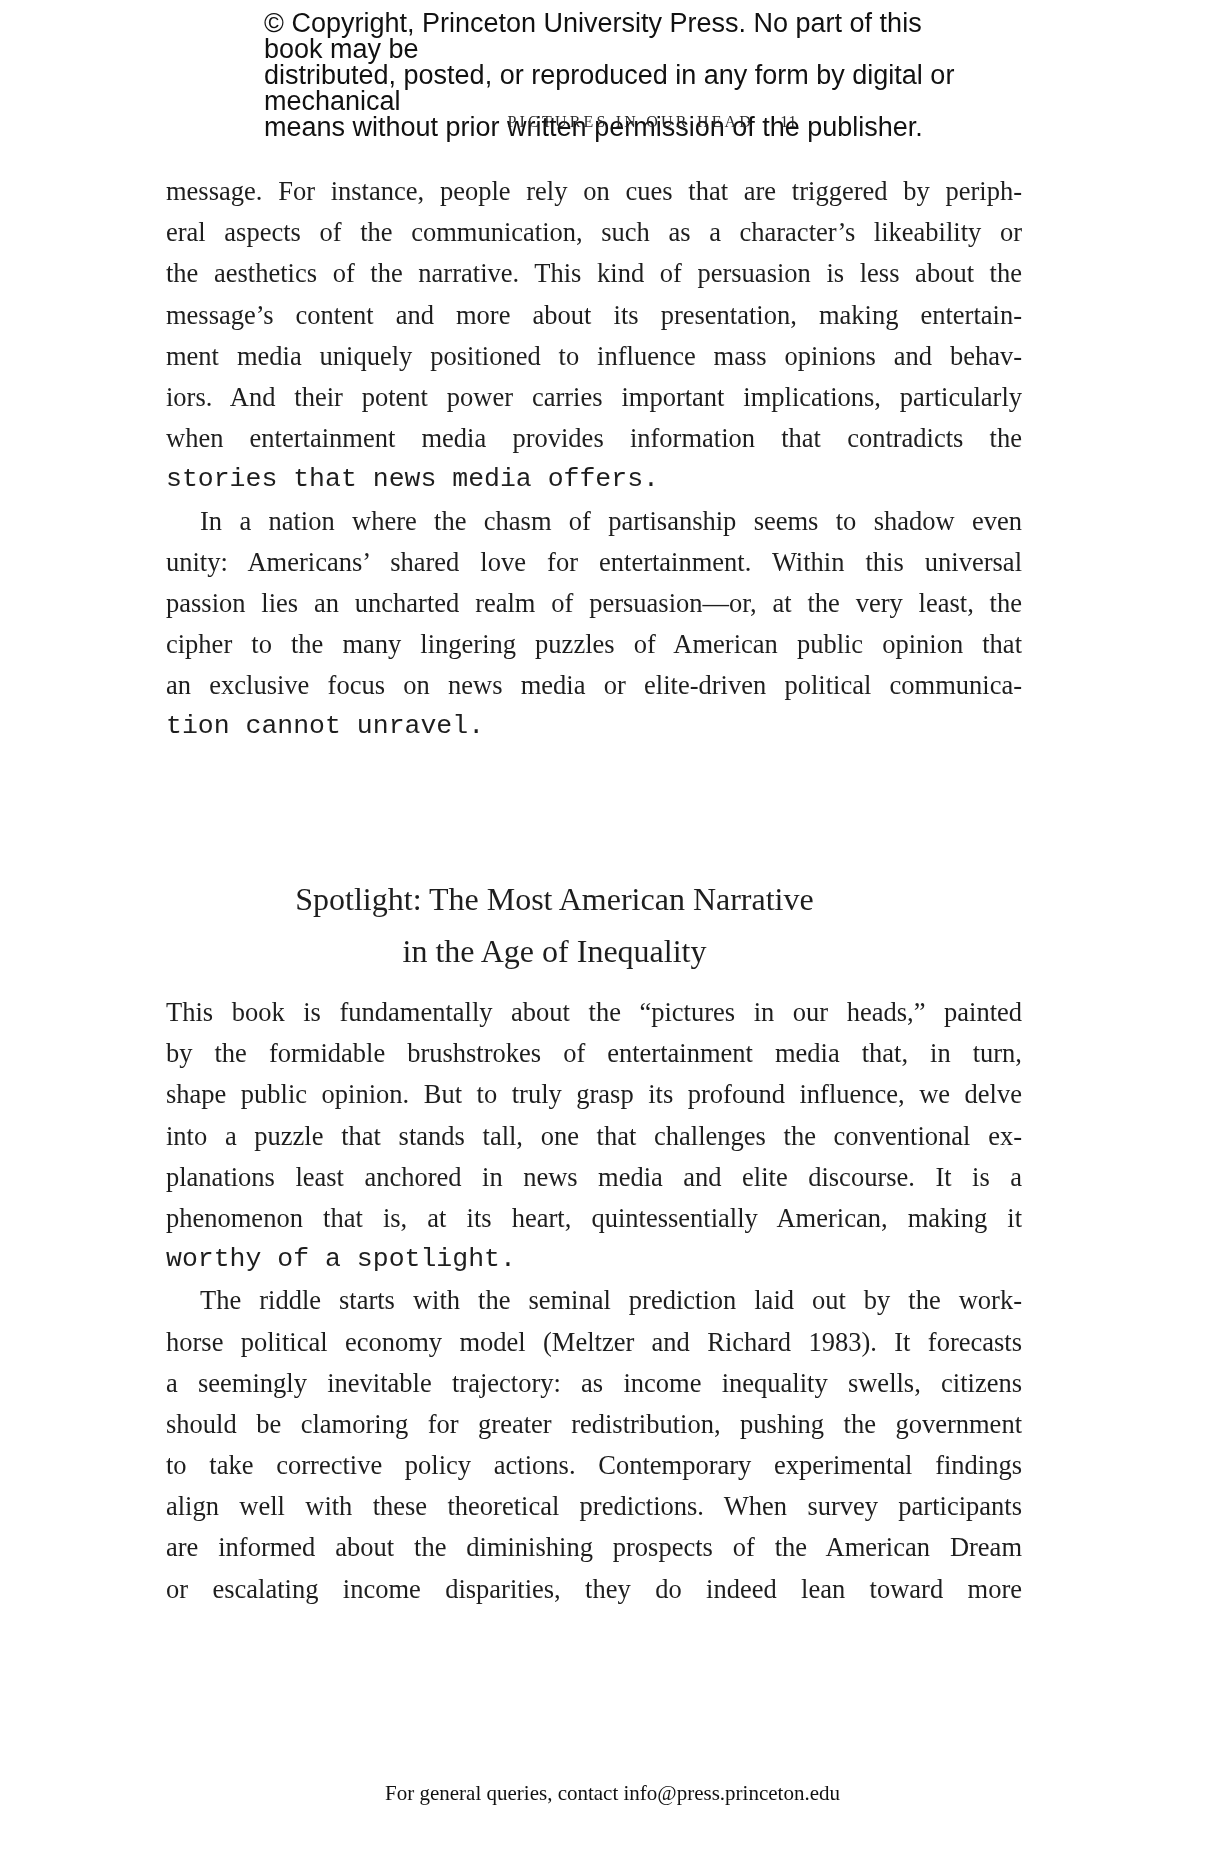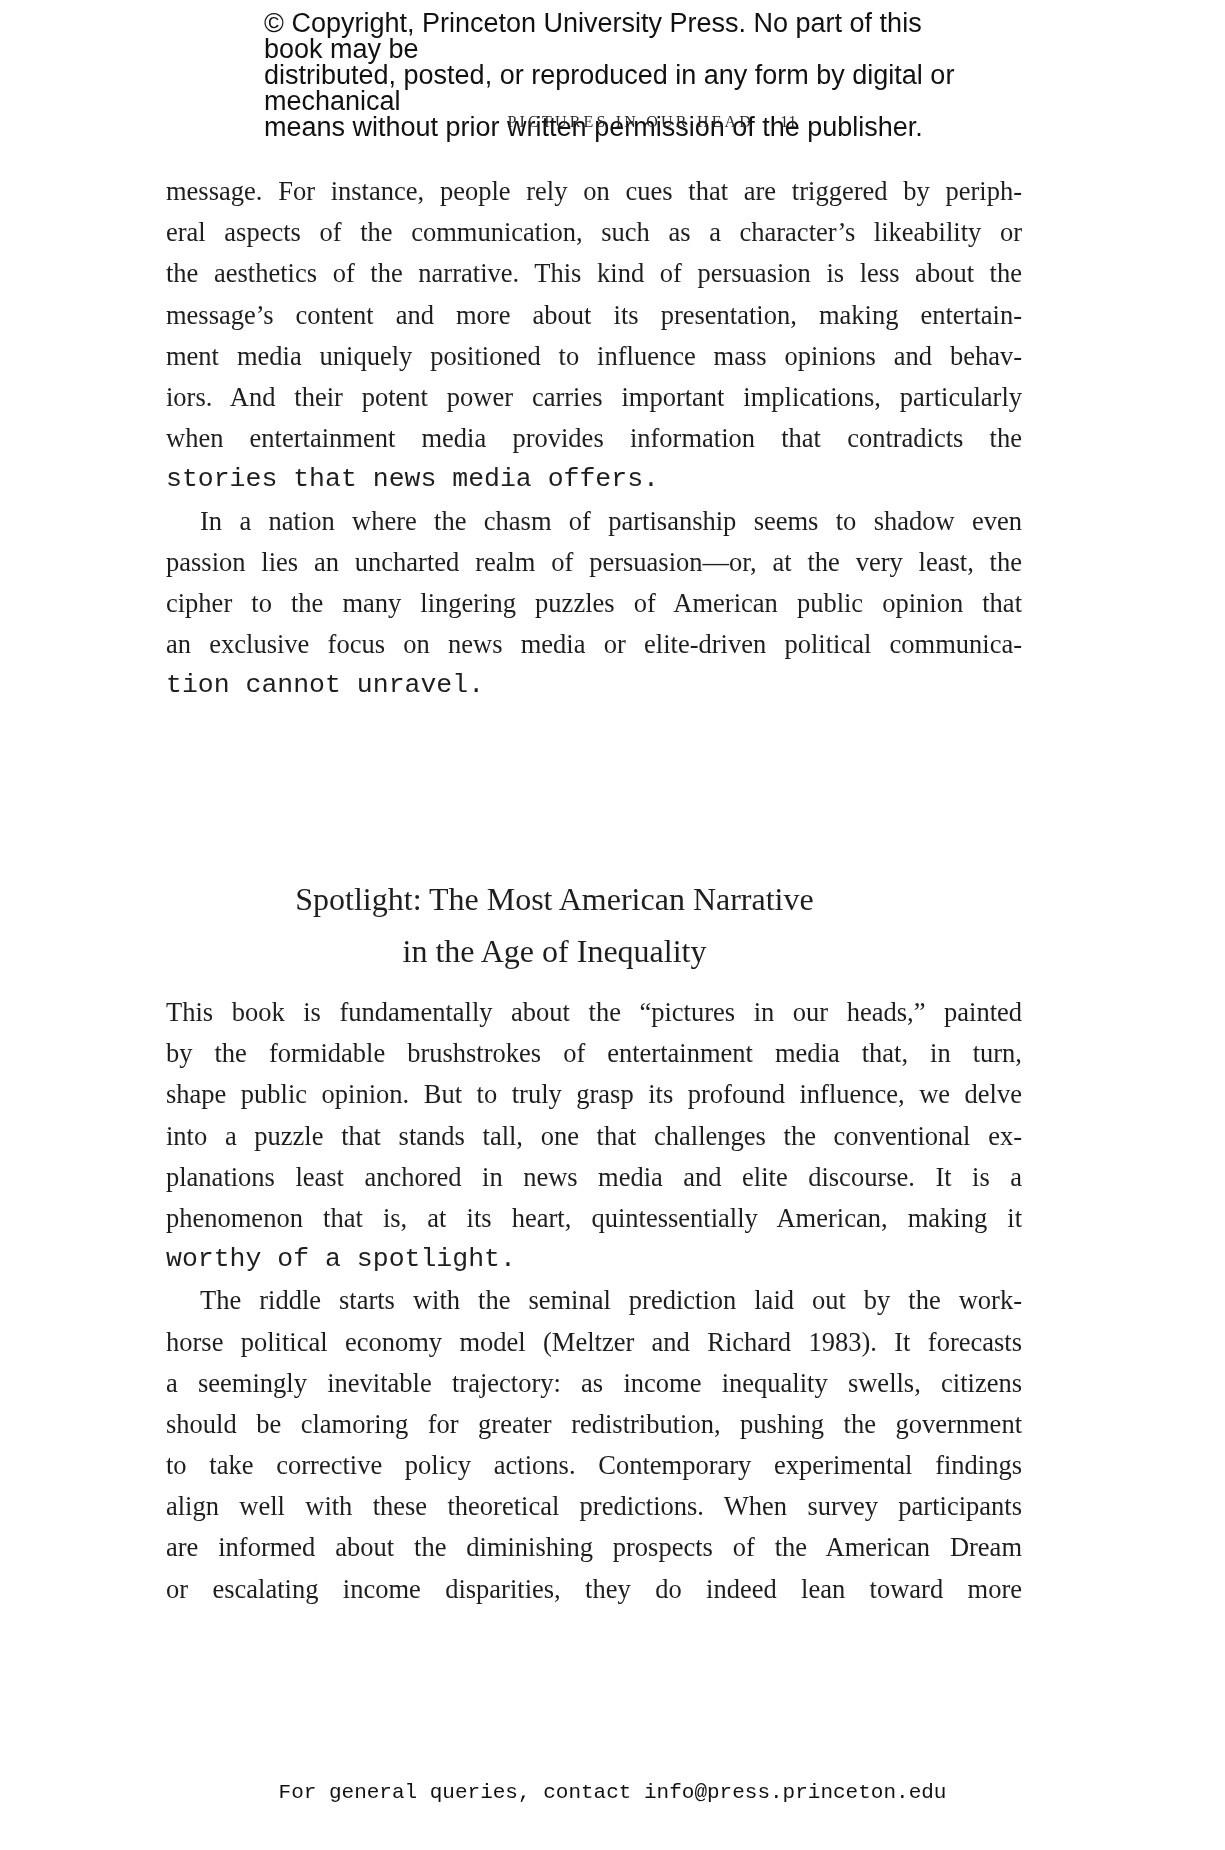--- a/index.html
+++ b/index.html
@@ -10,21 +10,21 @@
     font-family:"Liberation Serif", serif; font-size:16px; letter-spacing:3.2px; color:#2a2a2a;margin-left:40px; }
   .running-head .pg { margin-left:26px; letter-spacing:1px; }
   .text { position:absolute; left:166px; width:856px;
     font-family:"Liberation Serif", serif; font-size:26.5px; color:#1e1e1e; }
   .line { display:block; height:41.2px; line-height:41.2px; text-align:justify; text-align-last:justify; white-space:nowrap; }
   .line.last { text-align-last:left;font-family:Liberation Mono, monospace; }
   .line.indent { text-indent:34px; }
   .heading { position:absolute; left:0; width:1109px; top:873px; text-align:center;
     font-family:"Liberation Serif", serif; font-size:32px; line-height:52px; color:#1e1e1e; }
   .footer { position:absolute; left:0; width:1225px; top:1781px; text-align:center;
-    font-family:Liberation Mono, monospace; font-size:21px; color:#111; }
+    font-family:Liberation Serif, serif; font-size:21px; color:#111; }
 </style>
 </head>
 <body>
 
 <div class="notice">
   <div>© Copyright, Princeton University Press. No part of this book may be</div>
   <div>distributed, posted, or reproduced in any form by digital or mechanical</div>
   <div>means without prior written permission of the publisher.</div>
 </div>
 
@@ -38,20 +38,21 @@
     <span class="line">eral aspects of the communication, such as a character’s likeability or</span>
     <span class="line">the aesthetics of the narrative. This kind of persuasion is less about the</span>
     <span class="line">message’s content and more about its presentation, making entertain-</span>
     <span class="line">ment media uniquely positioned to influence mass opinions and behav-</span>
     <span class="line">iors. And their potent power carries important implications, particularly</span>
     <span class="line">when entertainment media provides information that contradicts the</span>
     <span class="line last">stories that news media offers.</span>
   </div>
   <div>
     <span class="line indent">In a nation where the chasm of partisanship seems to shadow even</span>
+    <span class="line">unity: Americans’ shared love for entertainment. Within this universal</span>
     <span class="line">passion lies an uncharted realm of persuasion—or, at the very least, the</span>
     <span class="line">cipher to the many lingering puzzles of American public opinion that</span>
     <span class="line">an exclusive focus on news media or elite-driven political communica-</span>
     <span class="line last">tion cannot unravel.</span>
   </div>
 </div>
 
 <div class="heading">
   <div>Spotlight: The Most American Narrative</div>
   <div>in the Age of Inequality</div>

